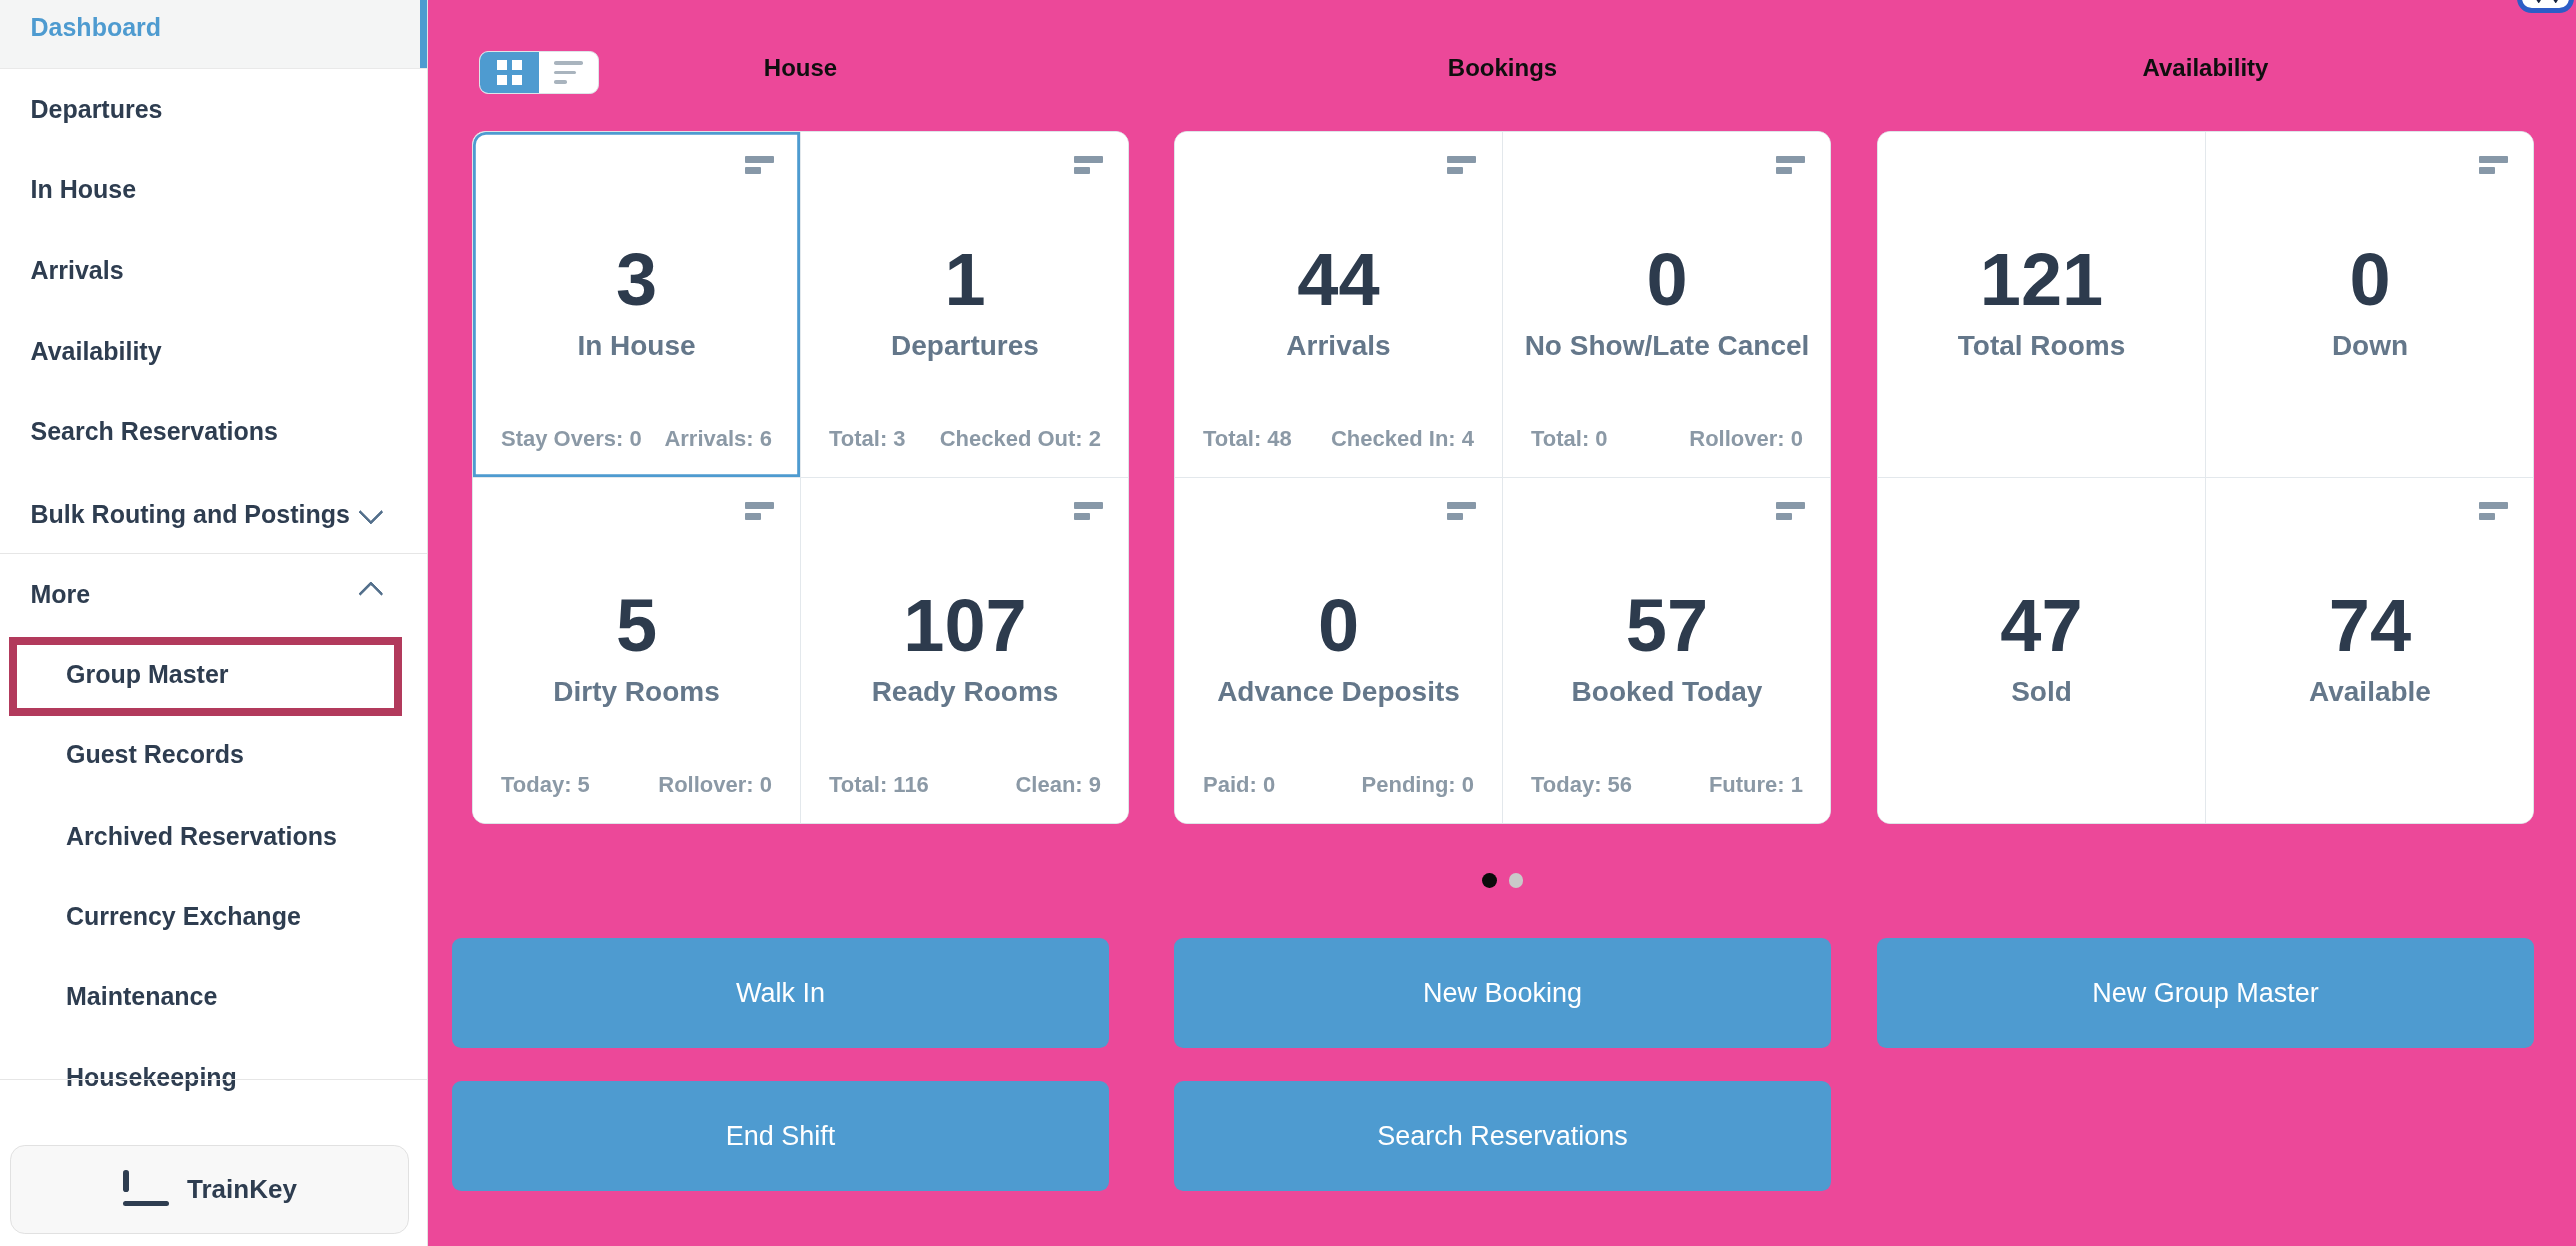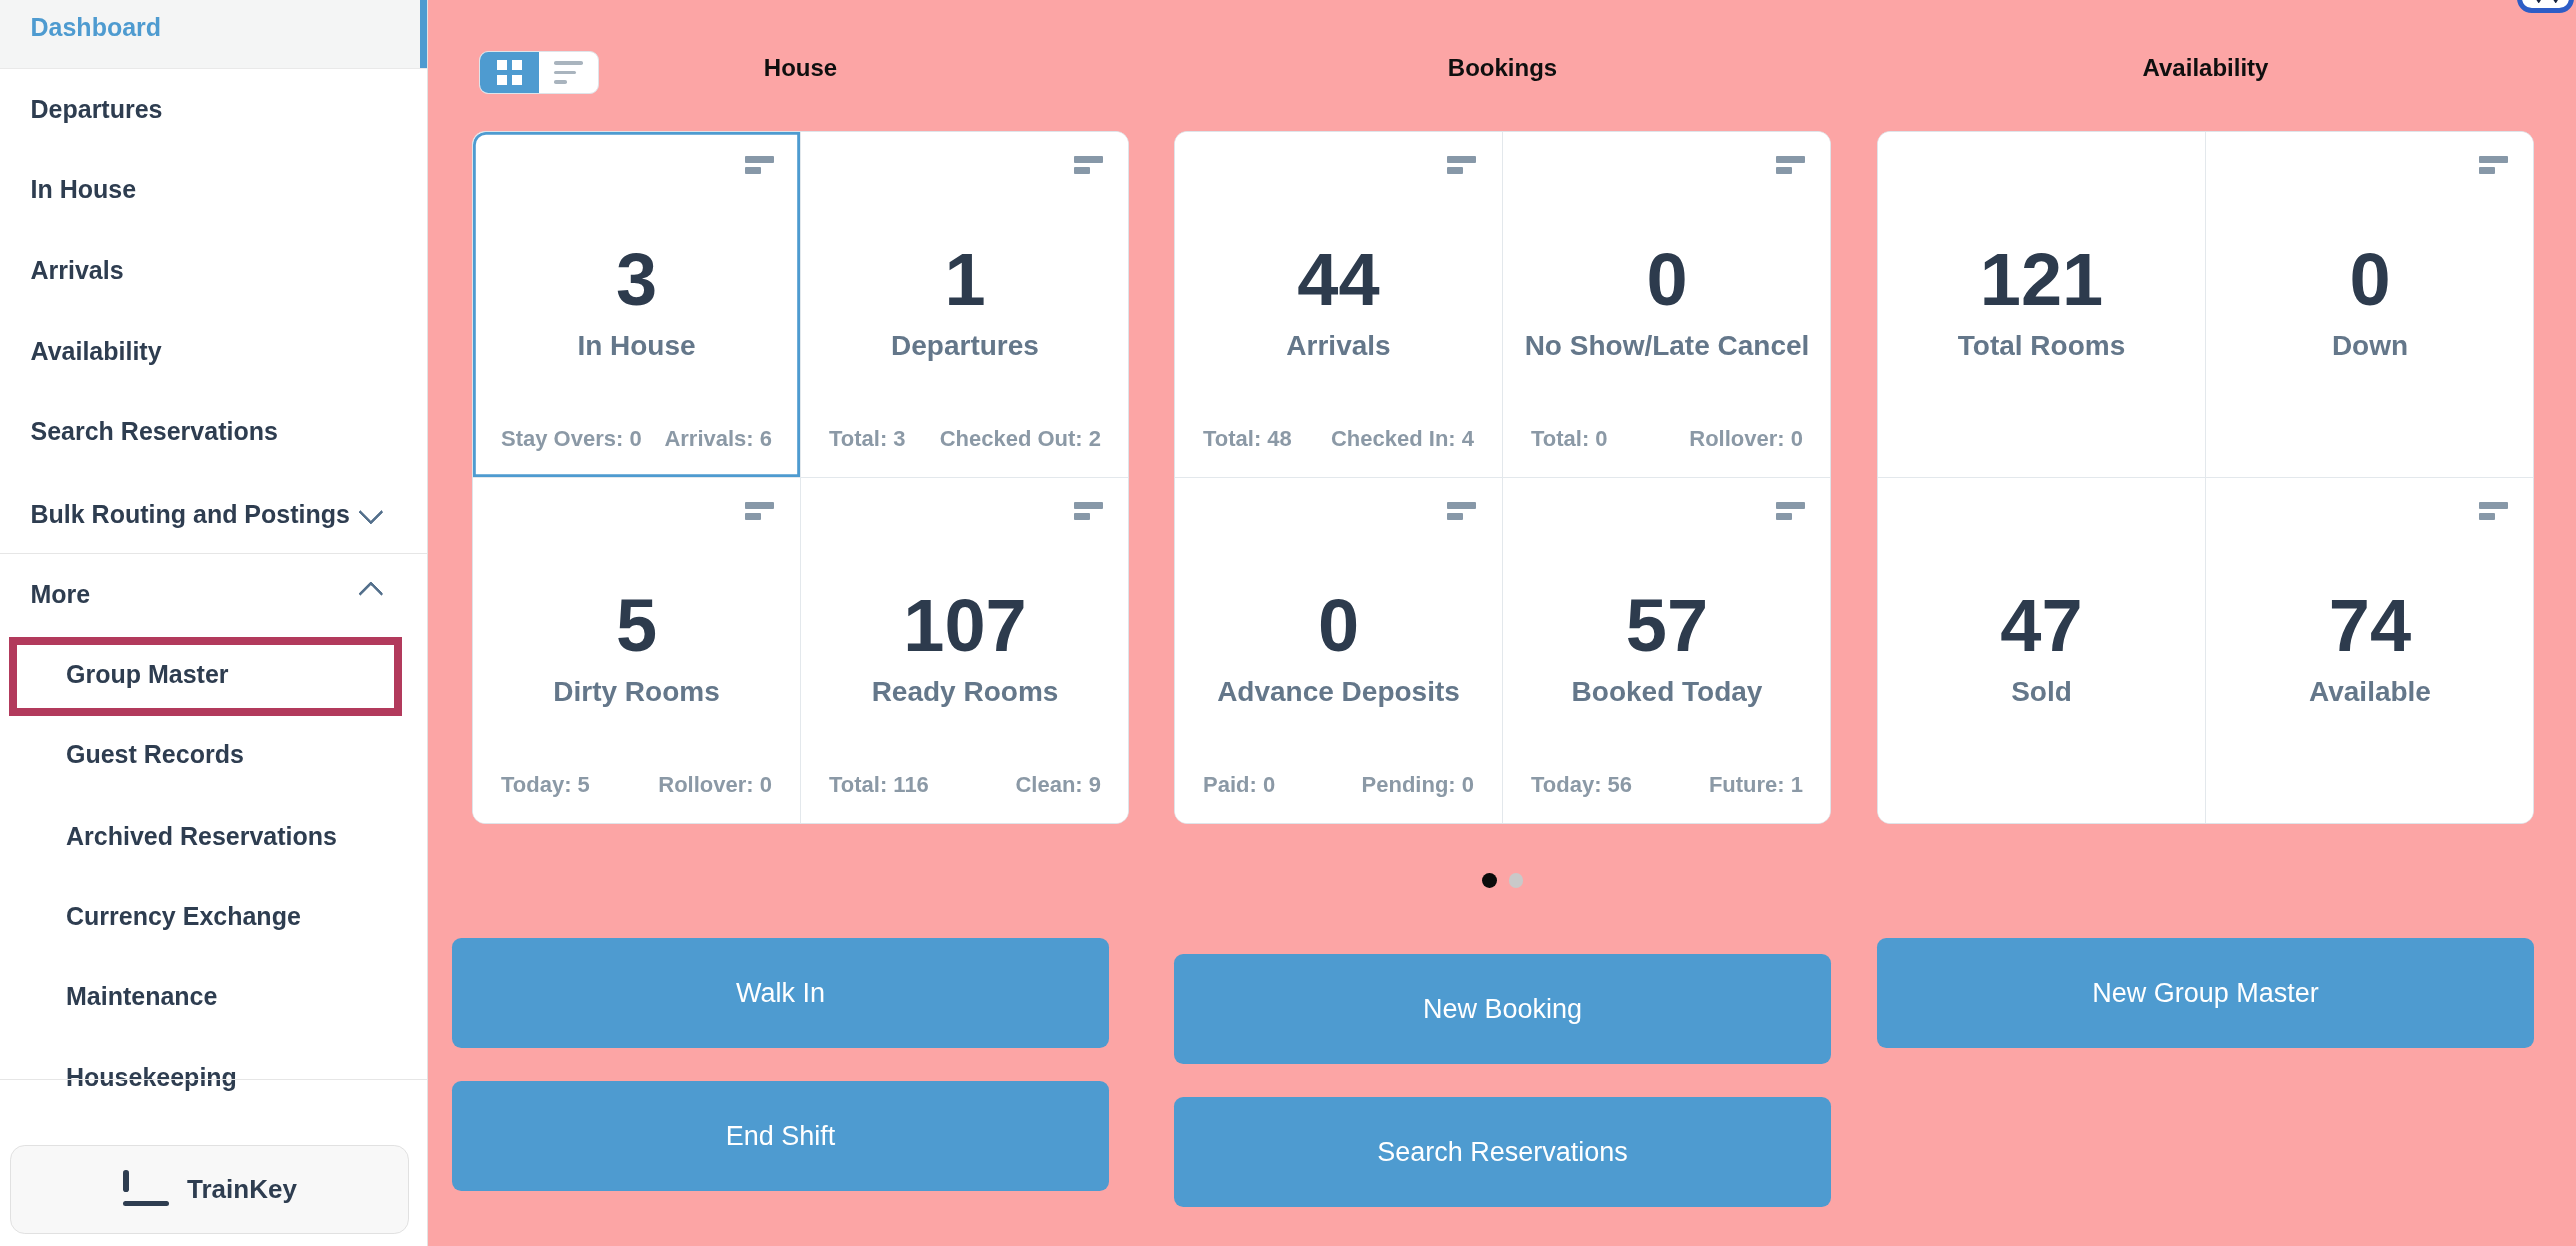--- a/index.html
+++ b/index.html
@@ -1,16 +1,16 @@
 <!DOCTYPE html>
 <html style="font-size:14.8px"><head>
 <meta charset="utf-8">
 <style>
   html,body{margin:0;padding:0;background:#fff;}
-  #app{position:relative;width:2576px;height:1246px;overflow:hidden;background:#fca5a5;
+  #app{position:relative;width:2576px;height:1246px;overflow:hidden;background:#ec4899;
        font-family:"Liberation Sans", sans-serif;text-decoration:underline;}
 
   
   .sidebar{position:absolute;left:0;top:0;width:427px;height:1246px;background:#fff;
            border-right:0.9px solid #e3e3e3;}
   .active-row{position:absolute;left:0;top:0;width:427px;height:68px;background:#f4f5f5;
               border-bottom:0.9px solid #e9e9e9;}
   .active-bar{position:absolute;right:0;top:0;width:7.4px;height:68px;background:#4e9bd0;}
   .side-item{position:absolute;left:30.5px;font-size:25px;line-height:29.5px;font-weight:700;
              color:#2e3d50;cursor:pointer;white-space:nowrap;}
@@ -68,21 +68,21 @@
   
   .dots{position:absolute;left:1174px;top:873px;width:657px;display:flex;justify-content:center;gap:12px;}
   .dot{width:14.8px;height:14.8px;border-radius:50%;cursor:pointer;}
   .dot.active{background:#0b0b0b;}
   .dot.inactive{background:#c9c9c9;}
 
   
   .btn{position:absolute;width:657px;height:110px;background:#4e9bd0;border-radius:9.2px;
        color:#fff;font-size:27px;display:flex;align-items:center;justify-content:center;cursor:pointer;}
   .row1{top:938px;} .row2{top:1081px;}
-  .col1{left:452px;} .col2{left:1174px;margin-top:16px;} .col3{left:1877px;}
+  .col1{left:452px;} .col2{left:1174px;} .col3{left:1877px;}
 
   
   .fab{position:absolute;top:-42px;right:1.8px;width:57px;height:55px;background:#fff;
        border:5.5px solid #2d5dc6;border-radius:14.8px;box-sizing:border-box;cursor:pointer;}
   .fab .eye{position:absolute;bottom:4.6px;width:11px;height:8.3px;background:#16233f;
             clip-path:polygon(0 0,100% 0,50% 100%);}
   .fab .e1{left:11px;} .fab .e2{left:28px;}
 </style>
 </head>
 <body>

